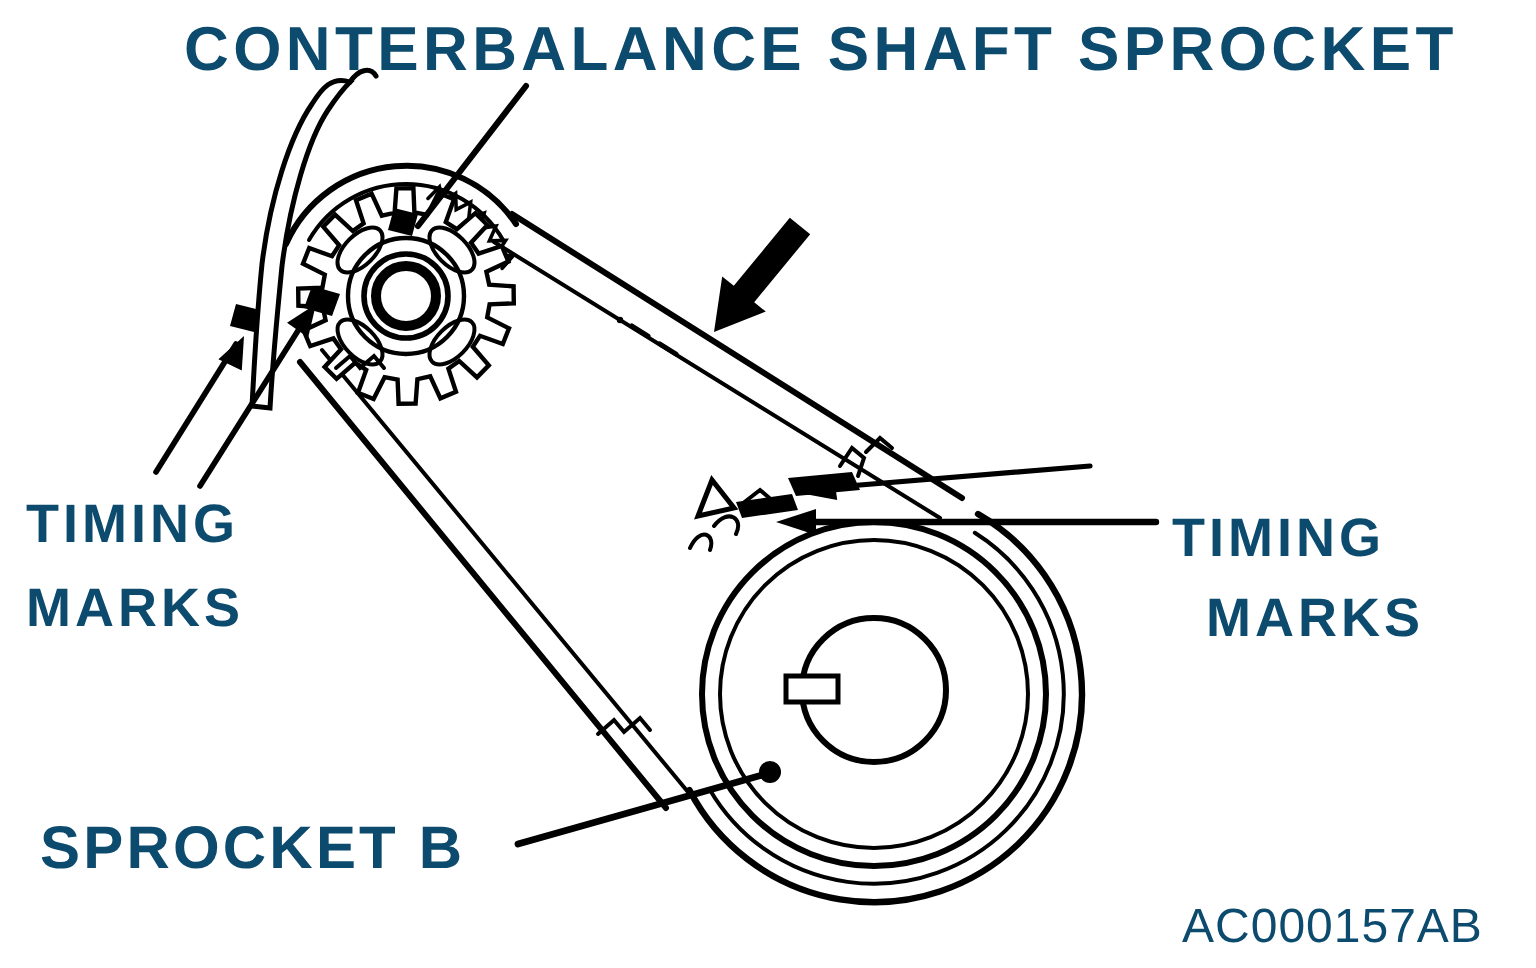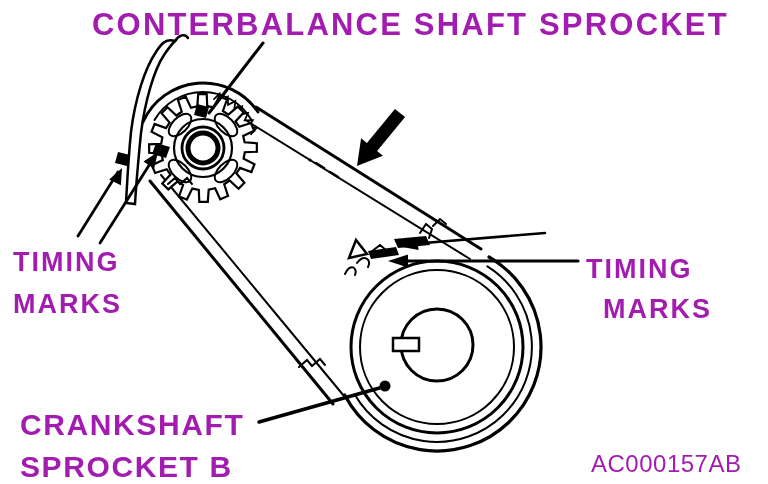--- a/index.html
+++ b/index.html
@@ -3,21 +3,21 @@
 <meta charset="utf-8">
 <style>
   html,body{margin:0;padding:0;background:#fff;}
   .page{
     position:relative;width:768px;height:484px;background:#fff;
     font-family:"Liberation Sans",sans-serif;color:#000;overflow:hidden;
   }
   .art{position:absolute;left:0;top:0;width:768px;height:484px;}
   .label{
     position:absolute;font-weight:700;white-space:nowrap;
-    letter-spacing:2px;line-height:1.0;color:#a21caf;
+    letter-spacing:2px;line-height:1.0;color:#0c4a6e;
   }
   .title-label{left:92px;top:9px;font-size:31px;letter-spacing:2.2px;}
   .belt-tension-label{left:389px;top:75px;font-size:29px;letter-spacing:1.2px;}
   .timing-left{left:13px;top:241px;font-size:27px;line-height:42px;}
   .timing-right{left:586px;top:249px;font-size:27px;line-height:40px;}
   .timing-right .l2{margin-left:17px;}
   .crank-label{left:20px;top:404px;font-size:30px;line-height:42px;letter-spacing:1.6px;}
   .code-label{left:575px;top:452px;font-size:24px;font-weight:400;letter-spacing:.5px;margin-left:16px;}
 </style>
 </head>
@@ -100,18 +100,17 @@
     <div class="l1">TIMING</div>
     <div class="l2">MARKS</div>
   </div>
 
   <div class="label timing-right">
     <div class="l1">TIMING</div>
     <div class="l2">MARKS</div>
   </div>
 
   <div class="label crank-label">
-    <div class="l1">CRANKSHAFT</div>
     <div class="l2">SPROCKET B</div>
   </div>
 
   <div class="label code-label">AC000157AB</div>
 </div>
 
 </body></html>

